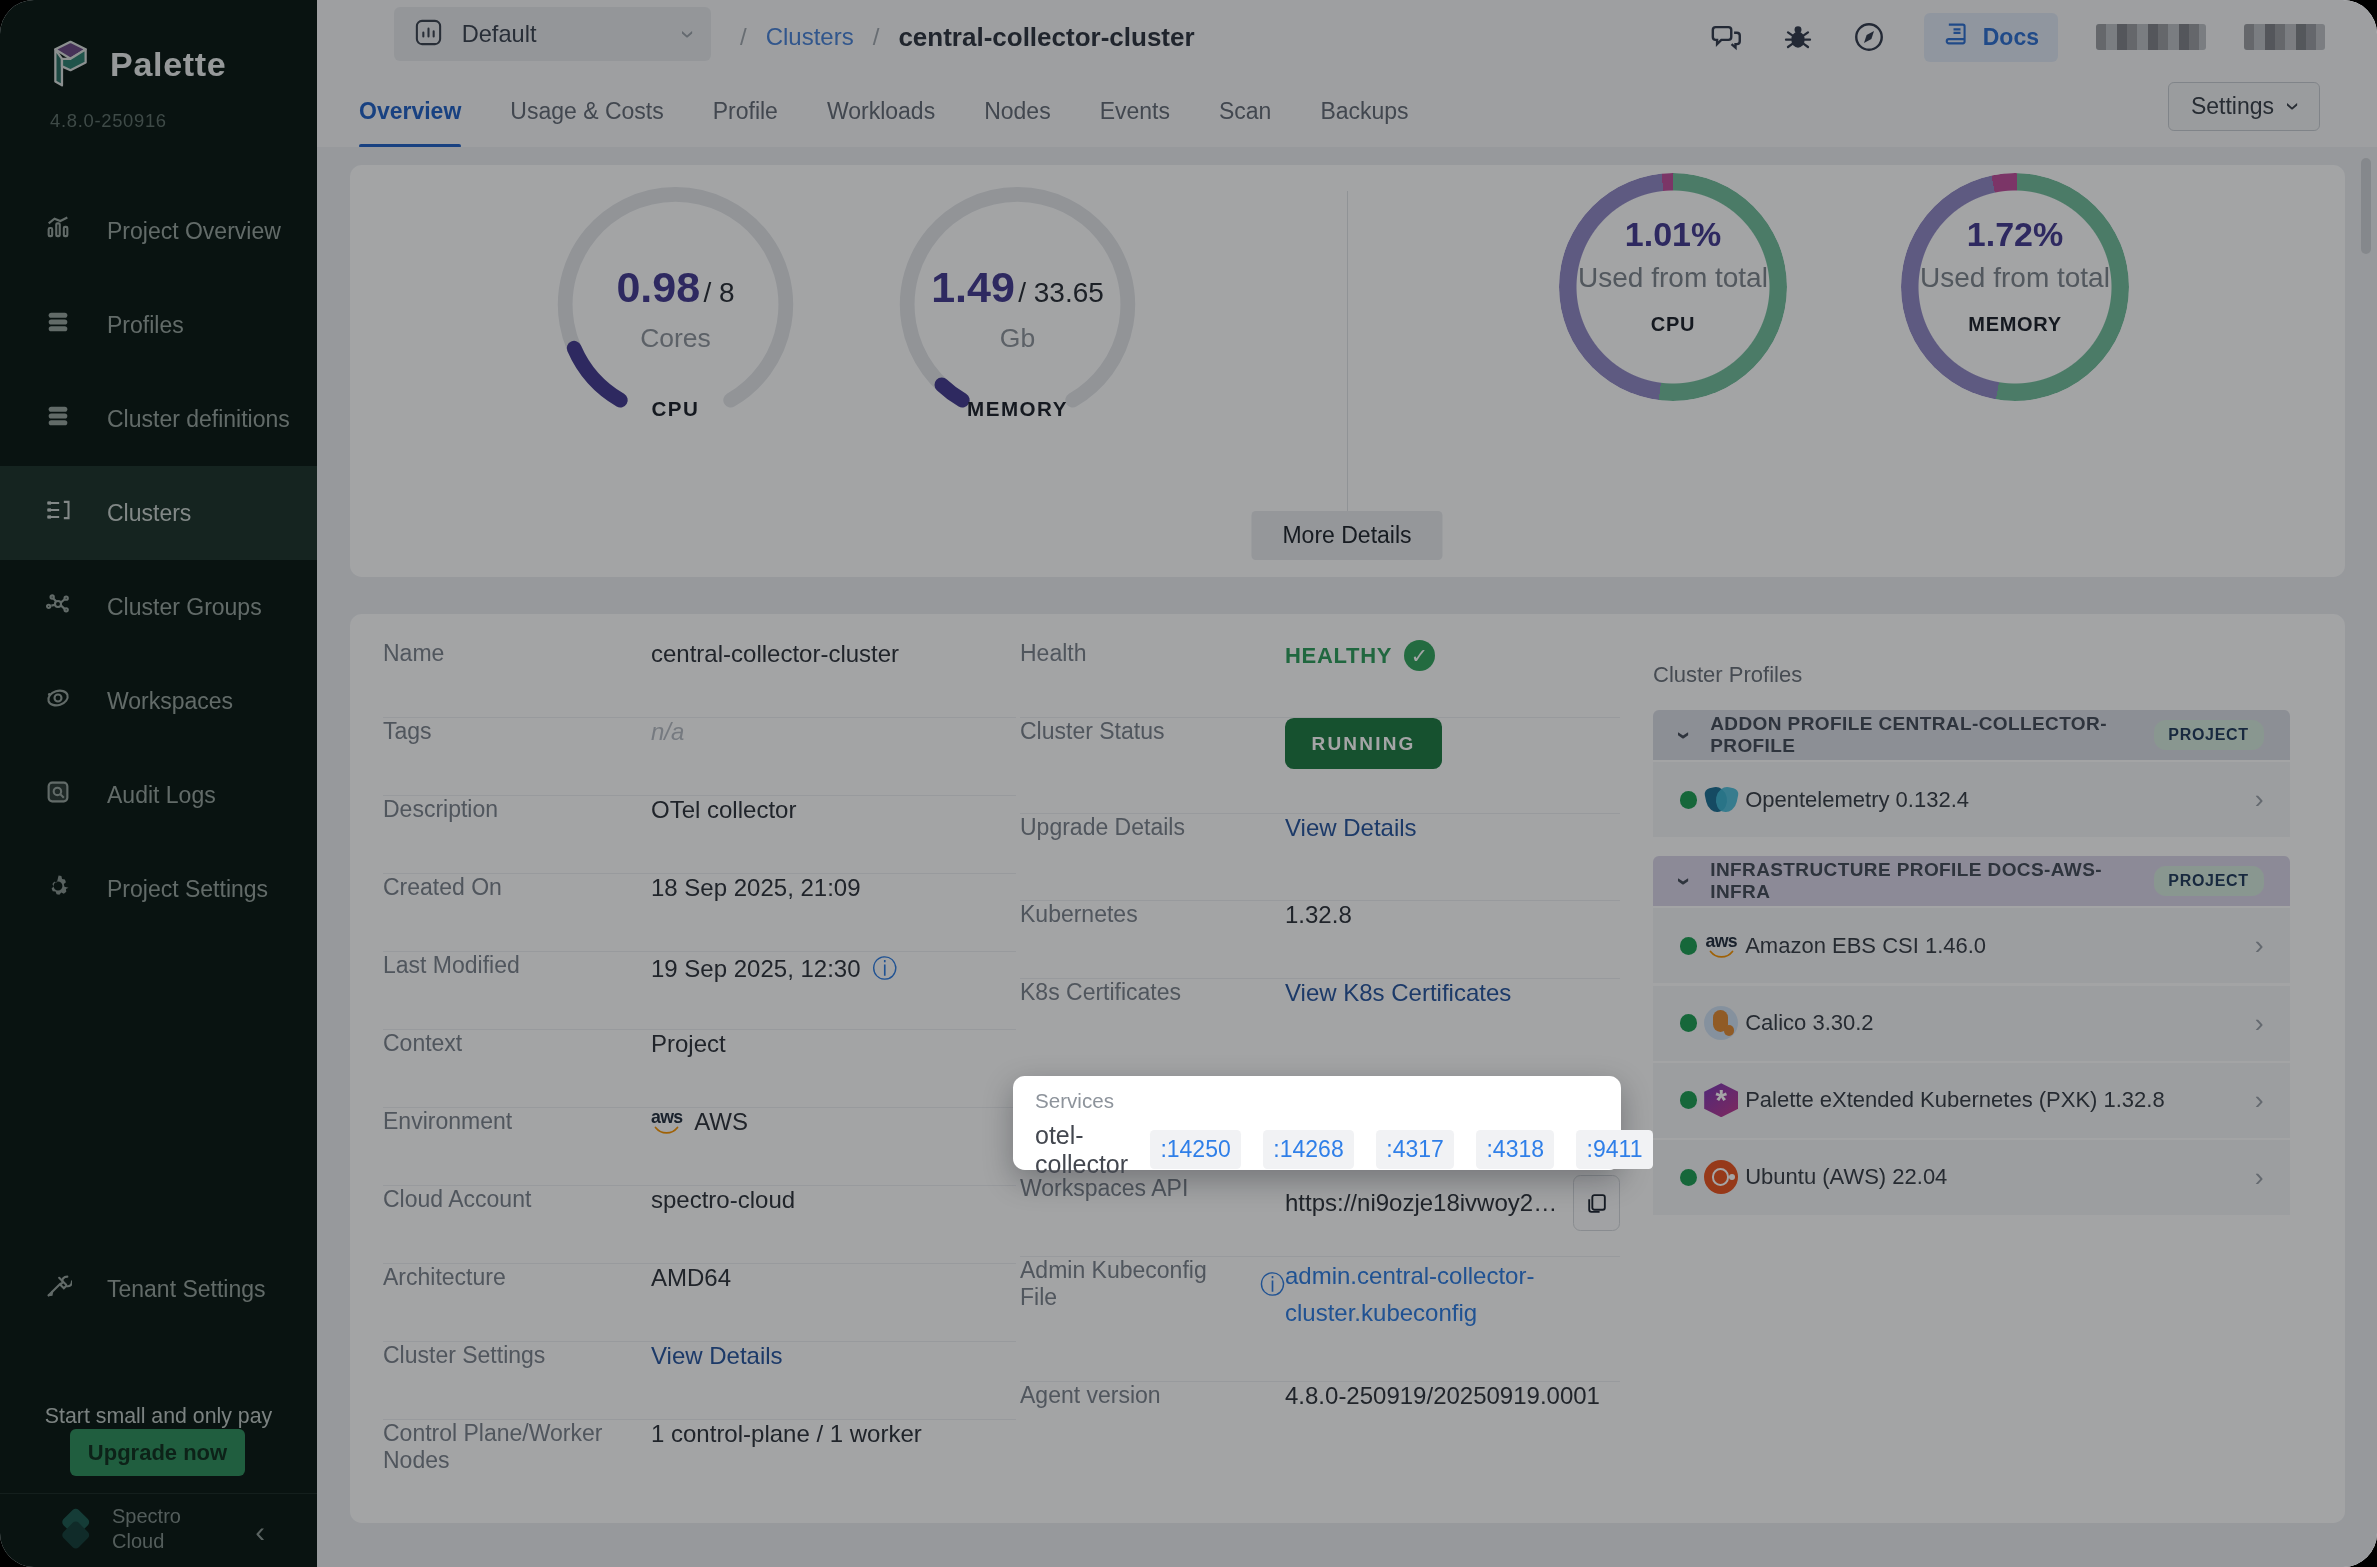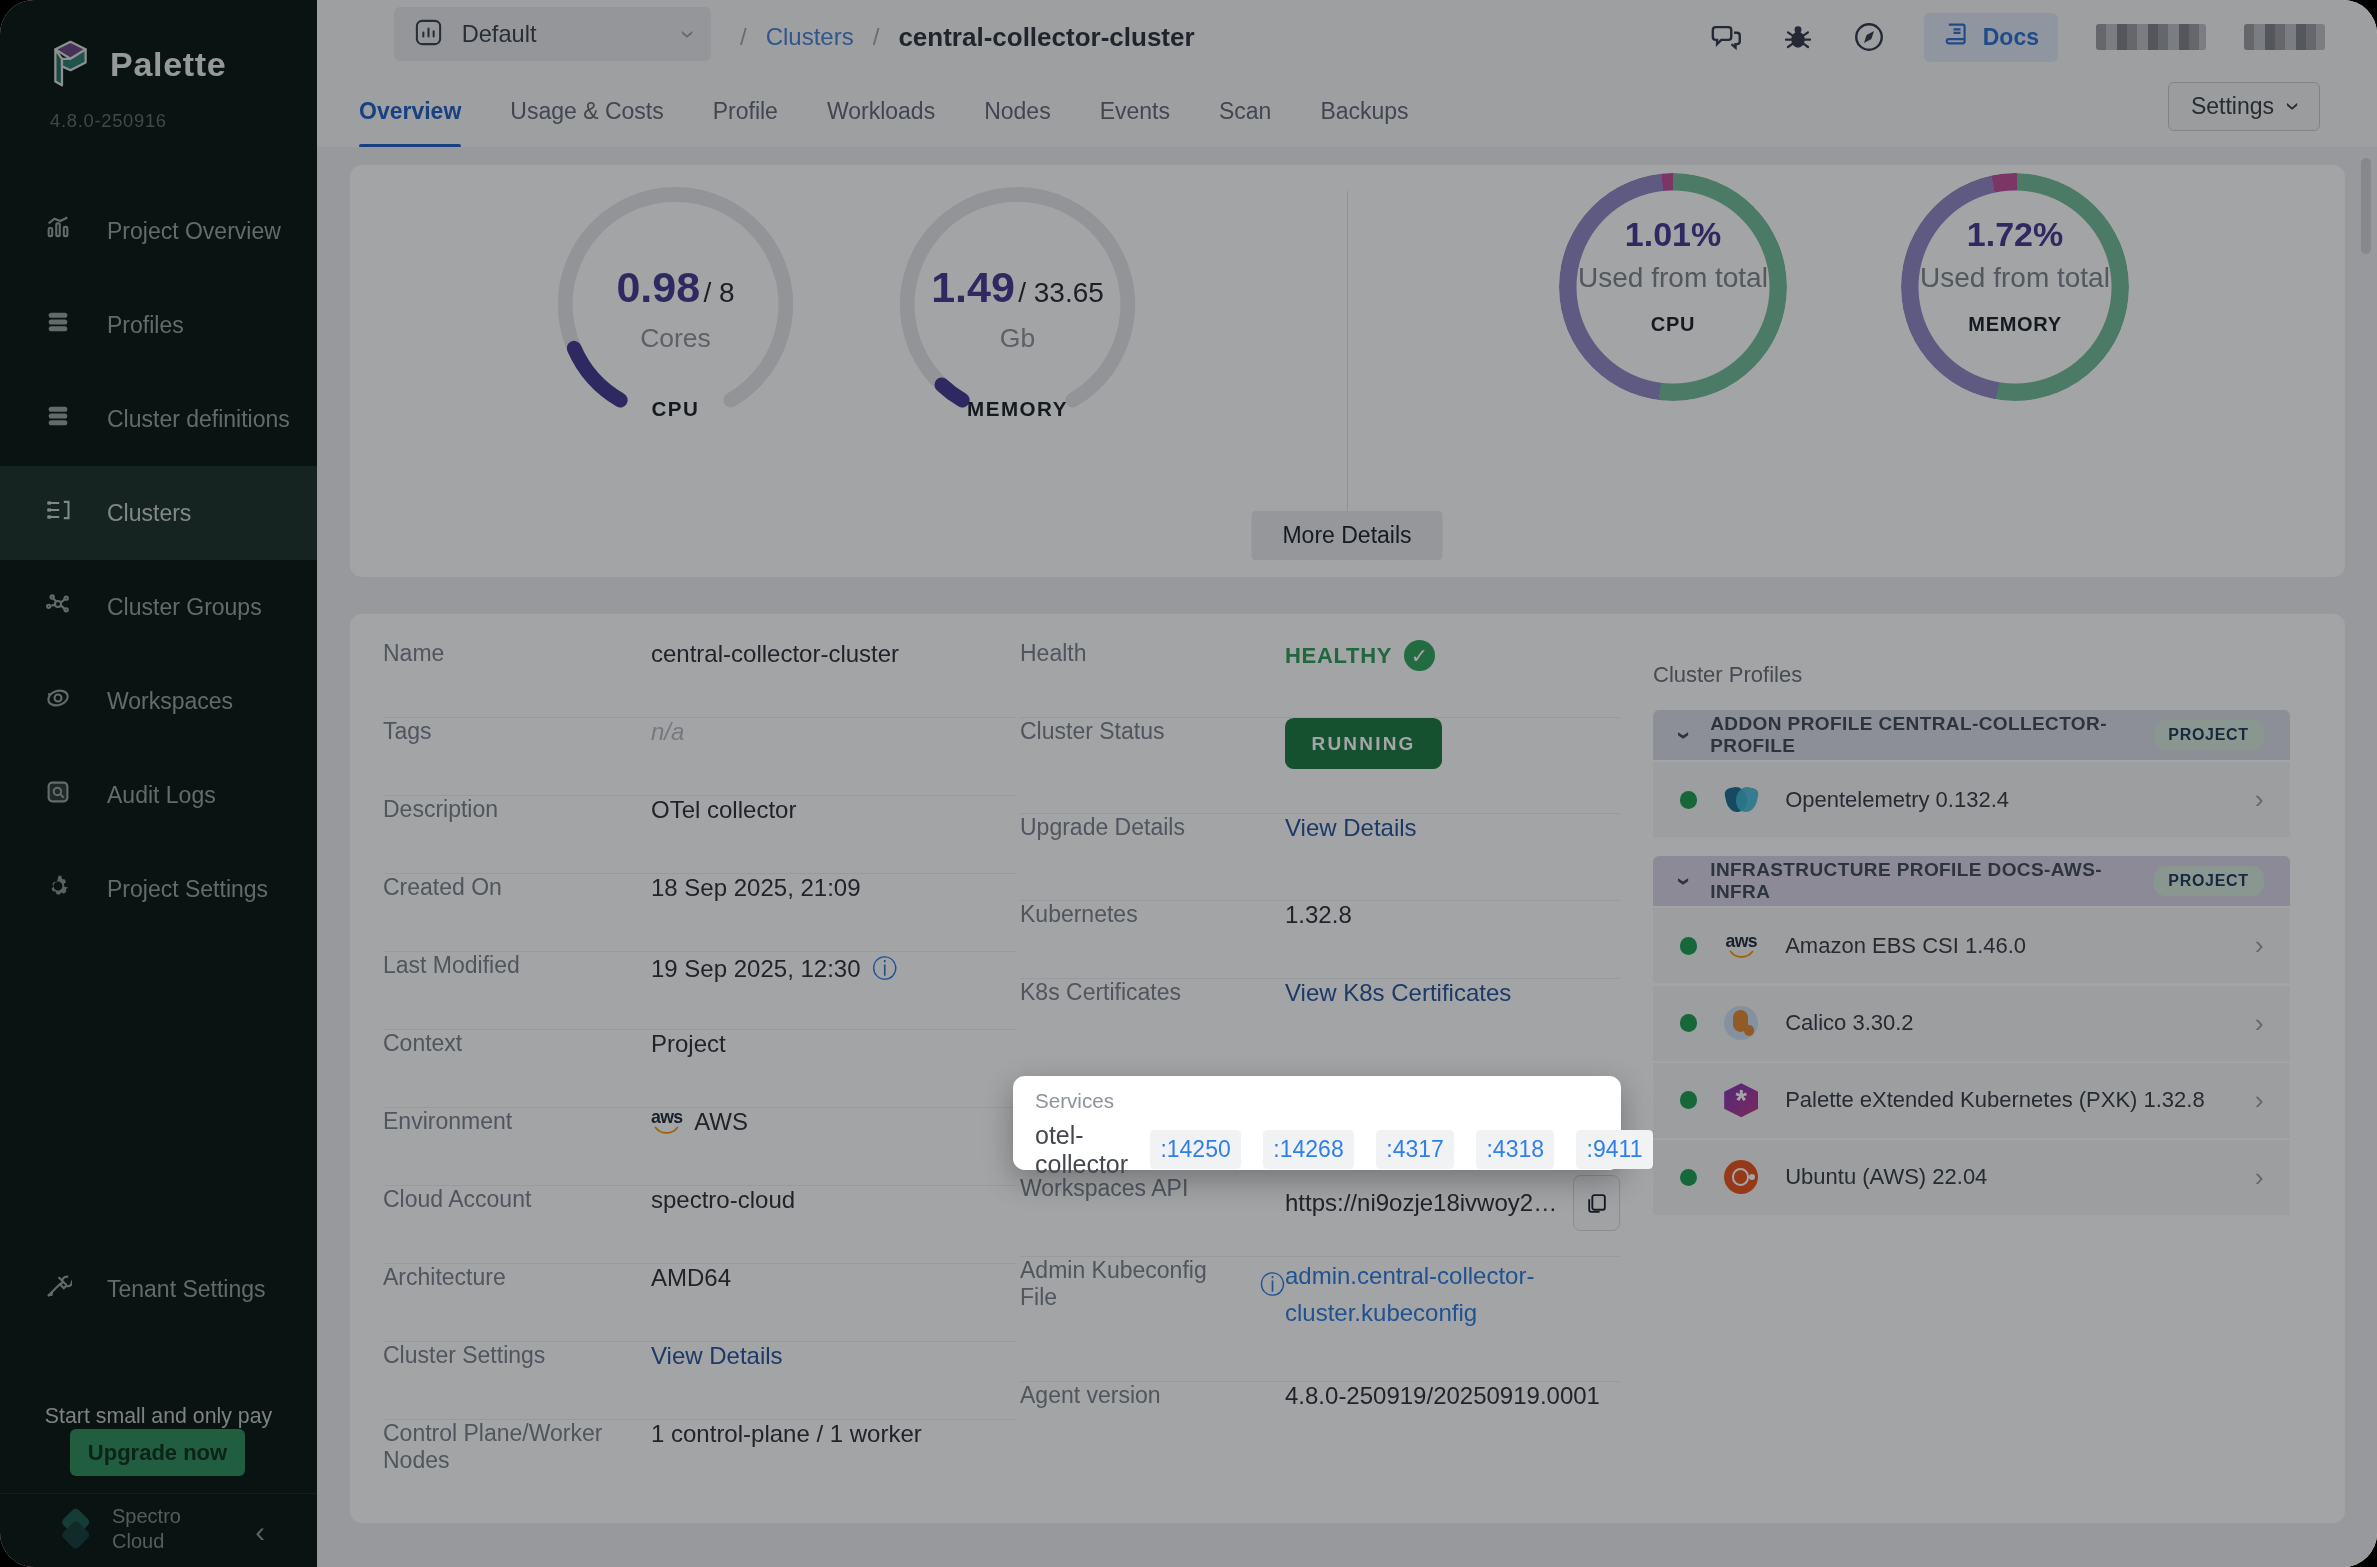--- a/index.html
+++ b/index.html
@@ -100,21 +100,21 @@
   .svc-row { display:flex; align-items:center; gap:22px; margin-top:7.4px; }
   .svc-name { font-size:25px; color:#43474f; }
   .port-chip { background:#f1f2f4; border-radius:4.4px; padding:5.9px 10.3px; font-size:23px; color:#2f7fe8; cursor:pointer; }
 
   
   .cp-title { font-size:22px; color:#6a717a; margin-bottom:22px; }
   .pgroup-header { height:50px; border-radius:5.9px 5.9px 0 0; display:flex; align-items:center; gap:22px; padding:0 26.5px; font-size:19px; font-weight:700; letter-spacing:0.4px; color:#454c59; cursor:pointer; }
   .hdr-addon { background:#dadce5; }
   .hdr-infra { background:#dad5e8; }
   .badge { background:#d4e9dc; color:#223c5c; border-radius:11.8px; padding:5.9px 14.7px; font-size:16px; font-weight:700; letter-spacing:0.7px; }
-  .prow { height:75px; background:#f3f4f6; margin-top:2.2px; display:flex; align-items:center; padding:0 26.5px; gap:27px; cursor:pointer; }
+  .prow { height:75px; background:#f3f4f6; margin-top:2.2px; display:flex; align-items:center; padding:0 26.5px; gap:7px; cursor:pointer; }
   .pgroup { margin-bottom:19px; }
   .gdot { width:17.7px; height:17.7px; border-radius:50%; background:#1f9e55; flex:0 0 auto; }
   .pname { font-size:22px; color:#383e47; }
   .prow .rchev { margin-left:auto; font-size:26.5px; color:#9aa1a9; }
   .picon { width:34px; height:34px; position:relative; flex:0 0 auto; display:flex; align-items:center; justify-content:center; }
 
   .aws-mini { display:flex; flex-direction:column; align-items:center; line-height:1; }
   .aws-mini .at { font-weight:700; font-size:17.7px; color:#232f3e; letter-spacing:-0.7px; }
   .pxk-hex { width:34px; height:34px; background:linear-gradient(140deg,#7b3bb8,#c23a8e); clip-path:polygon(50% 0,100% 25%,100% 75%,50% 100%,0 75%,0 25%); display:flex; align-items:center; justify-content:center; color:#fff; font-size:29.4px; font-weight:700; }
   .ubuntu-c { width:34px; height:34px; border-radius:50%; background:#e95420; position:relative; }

